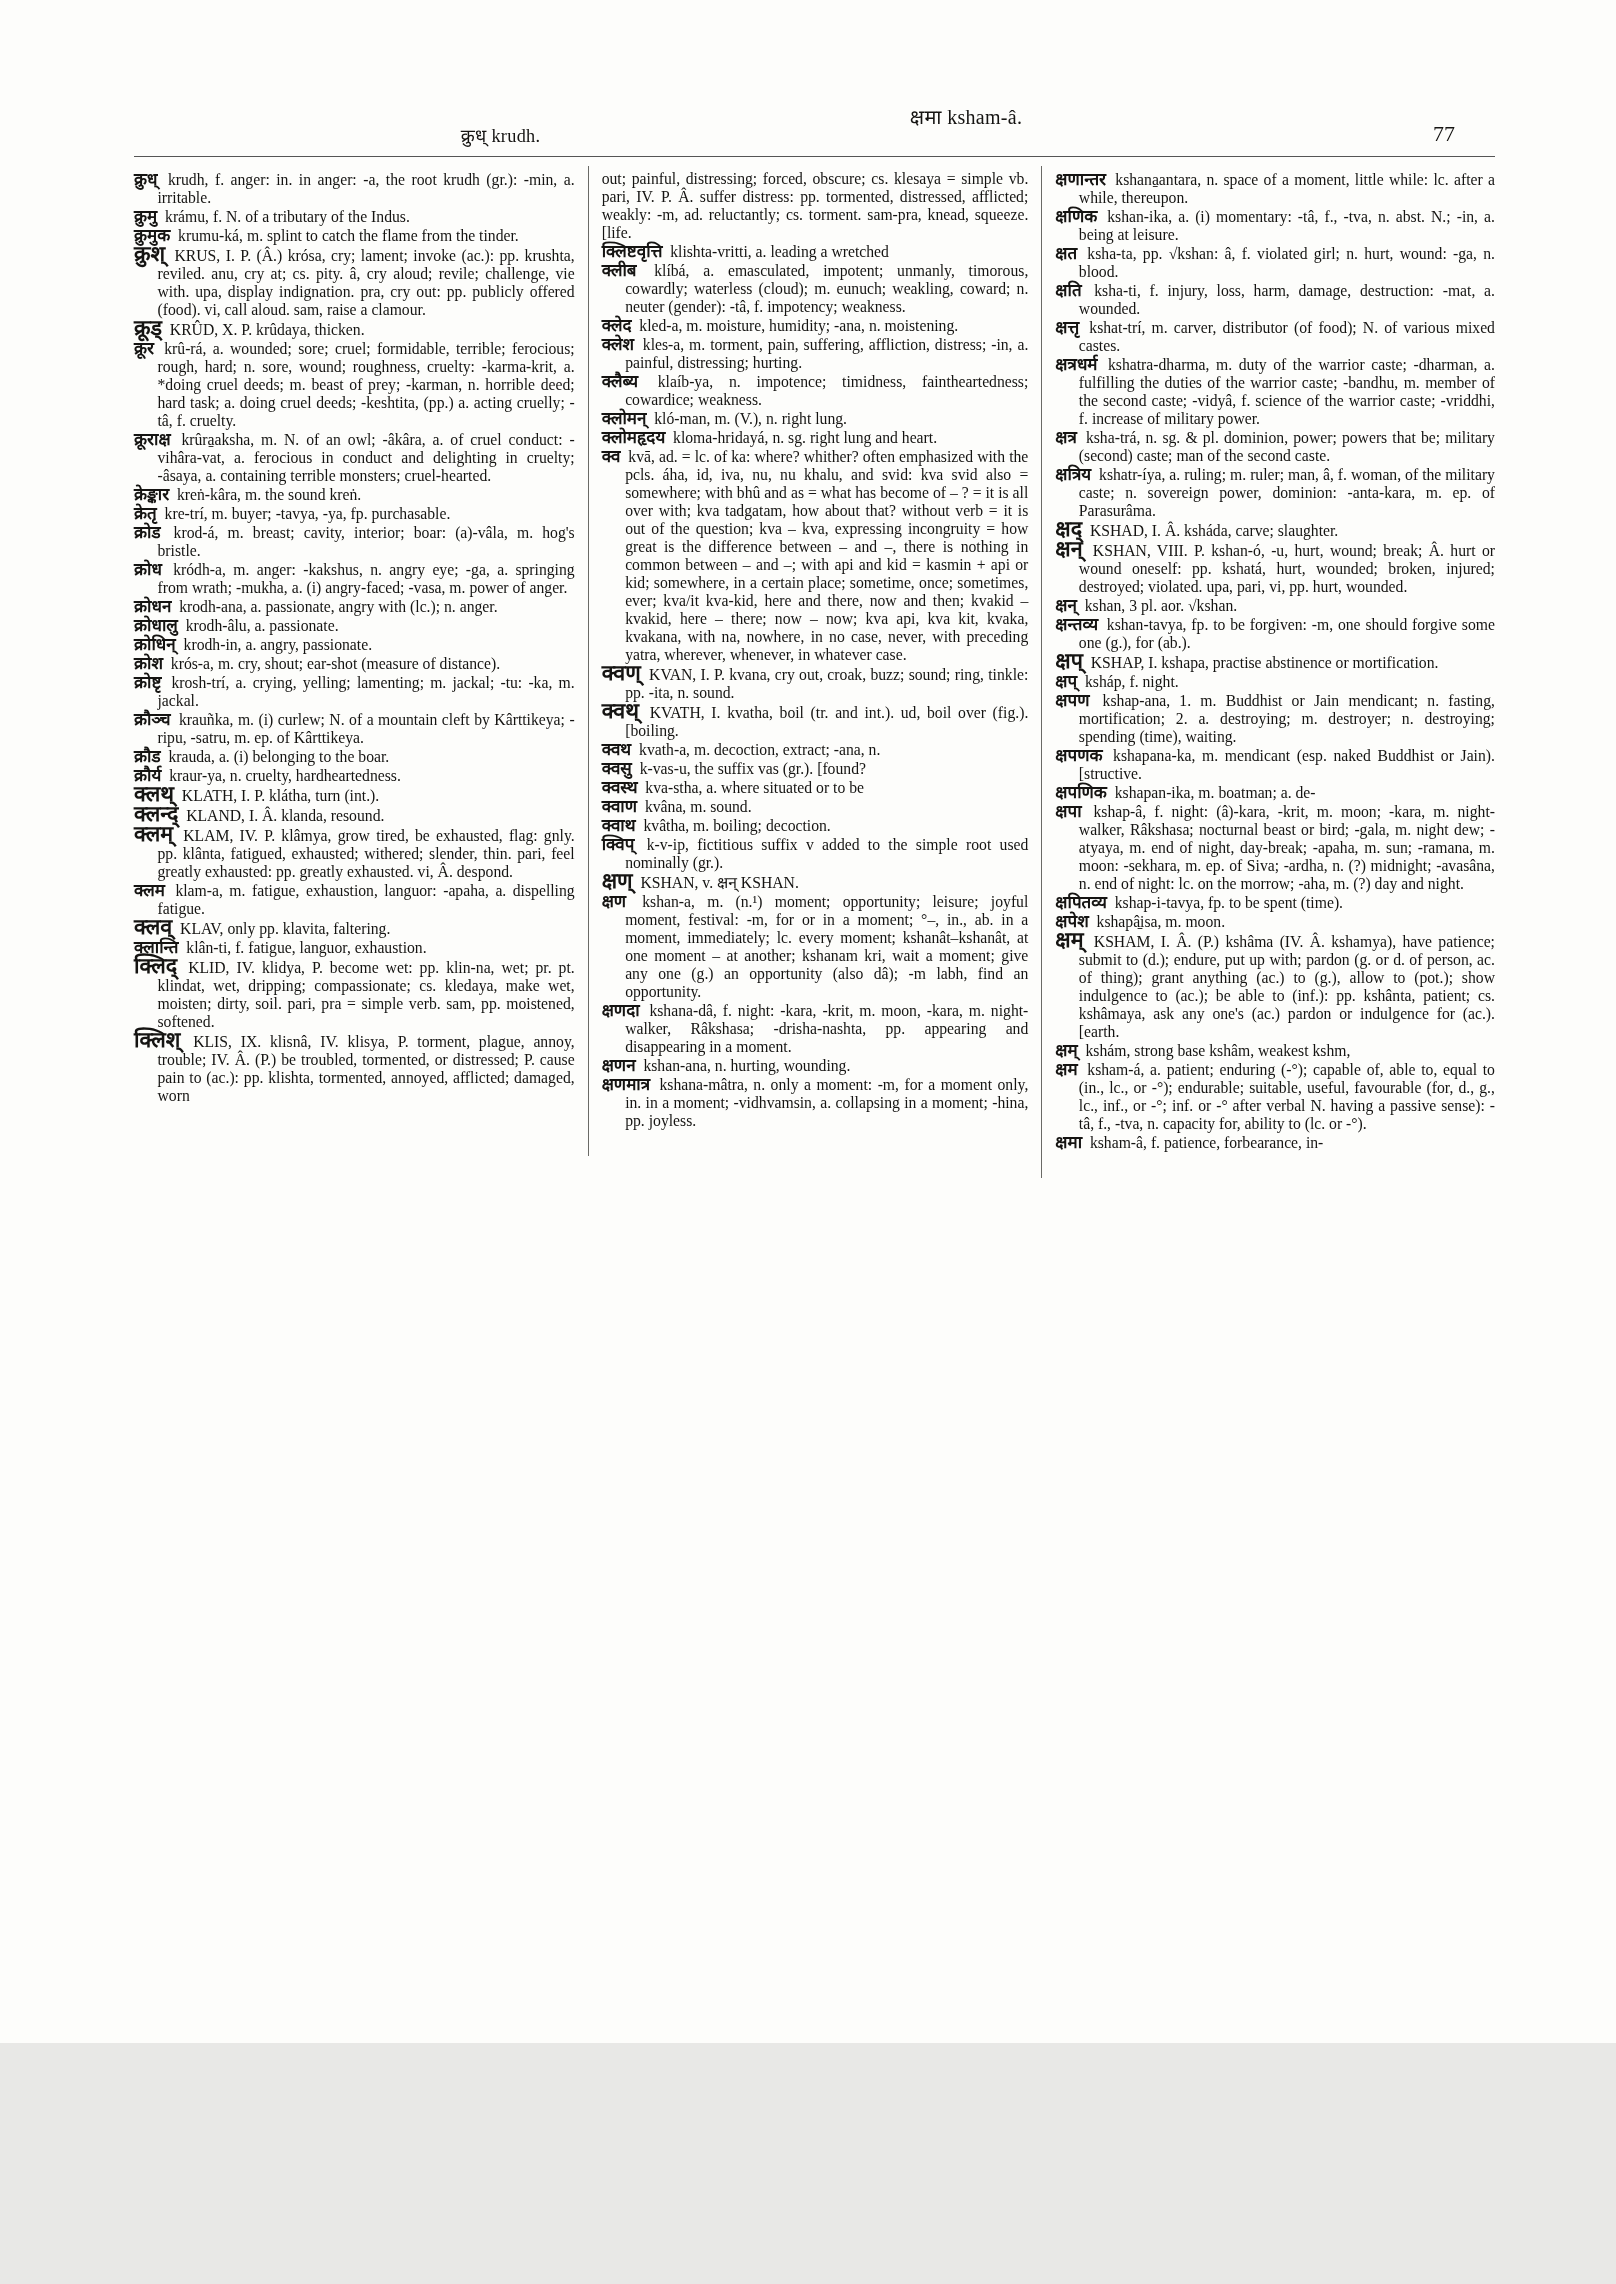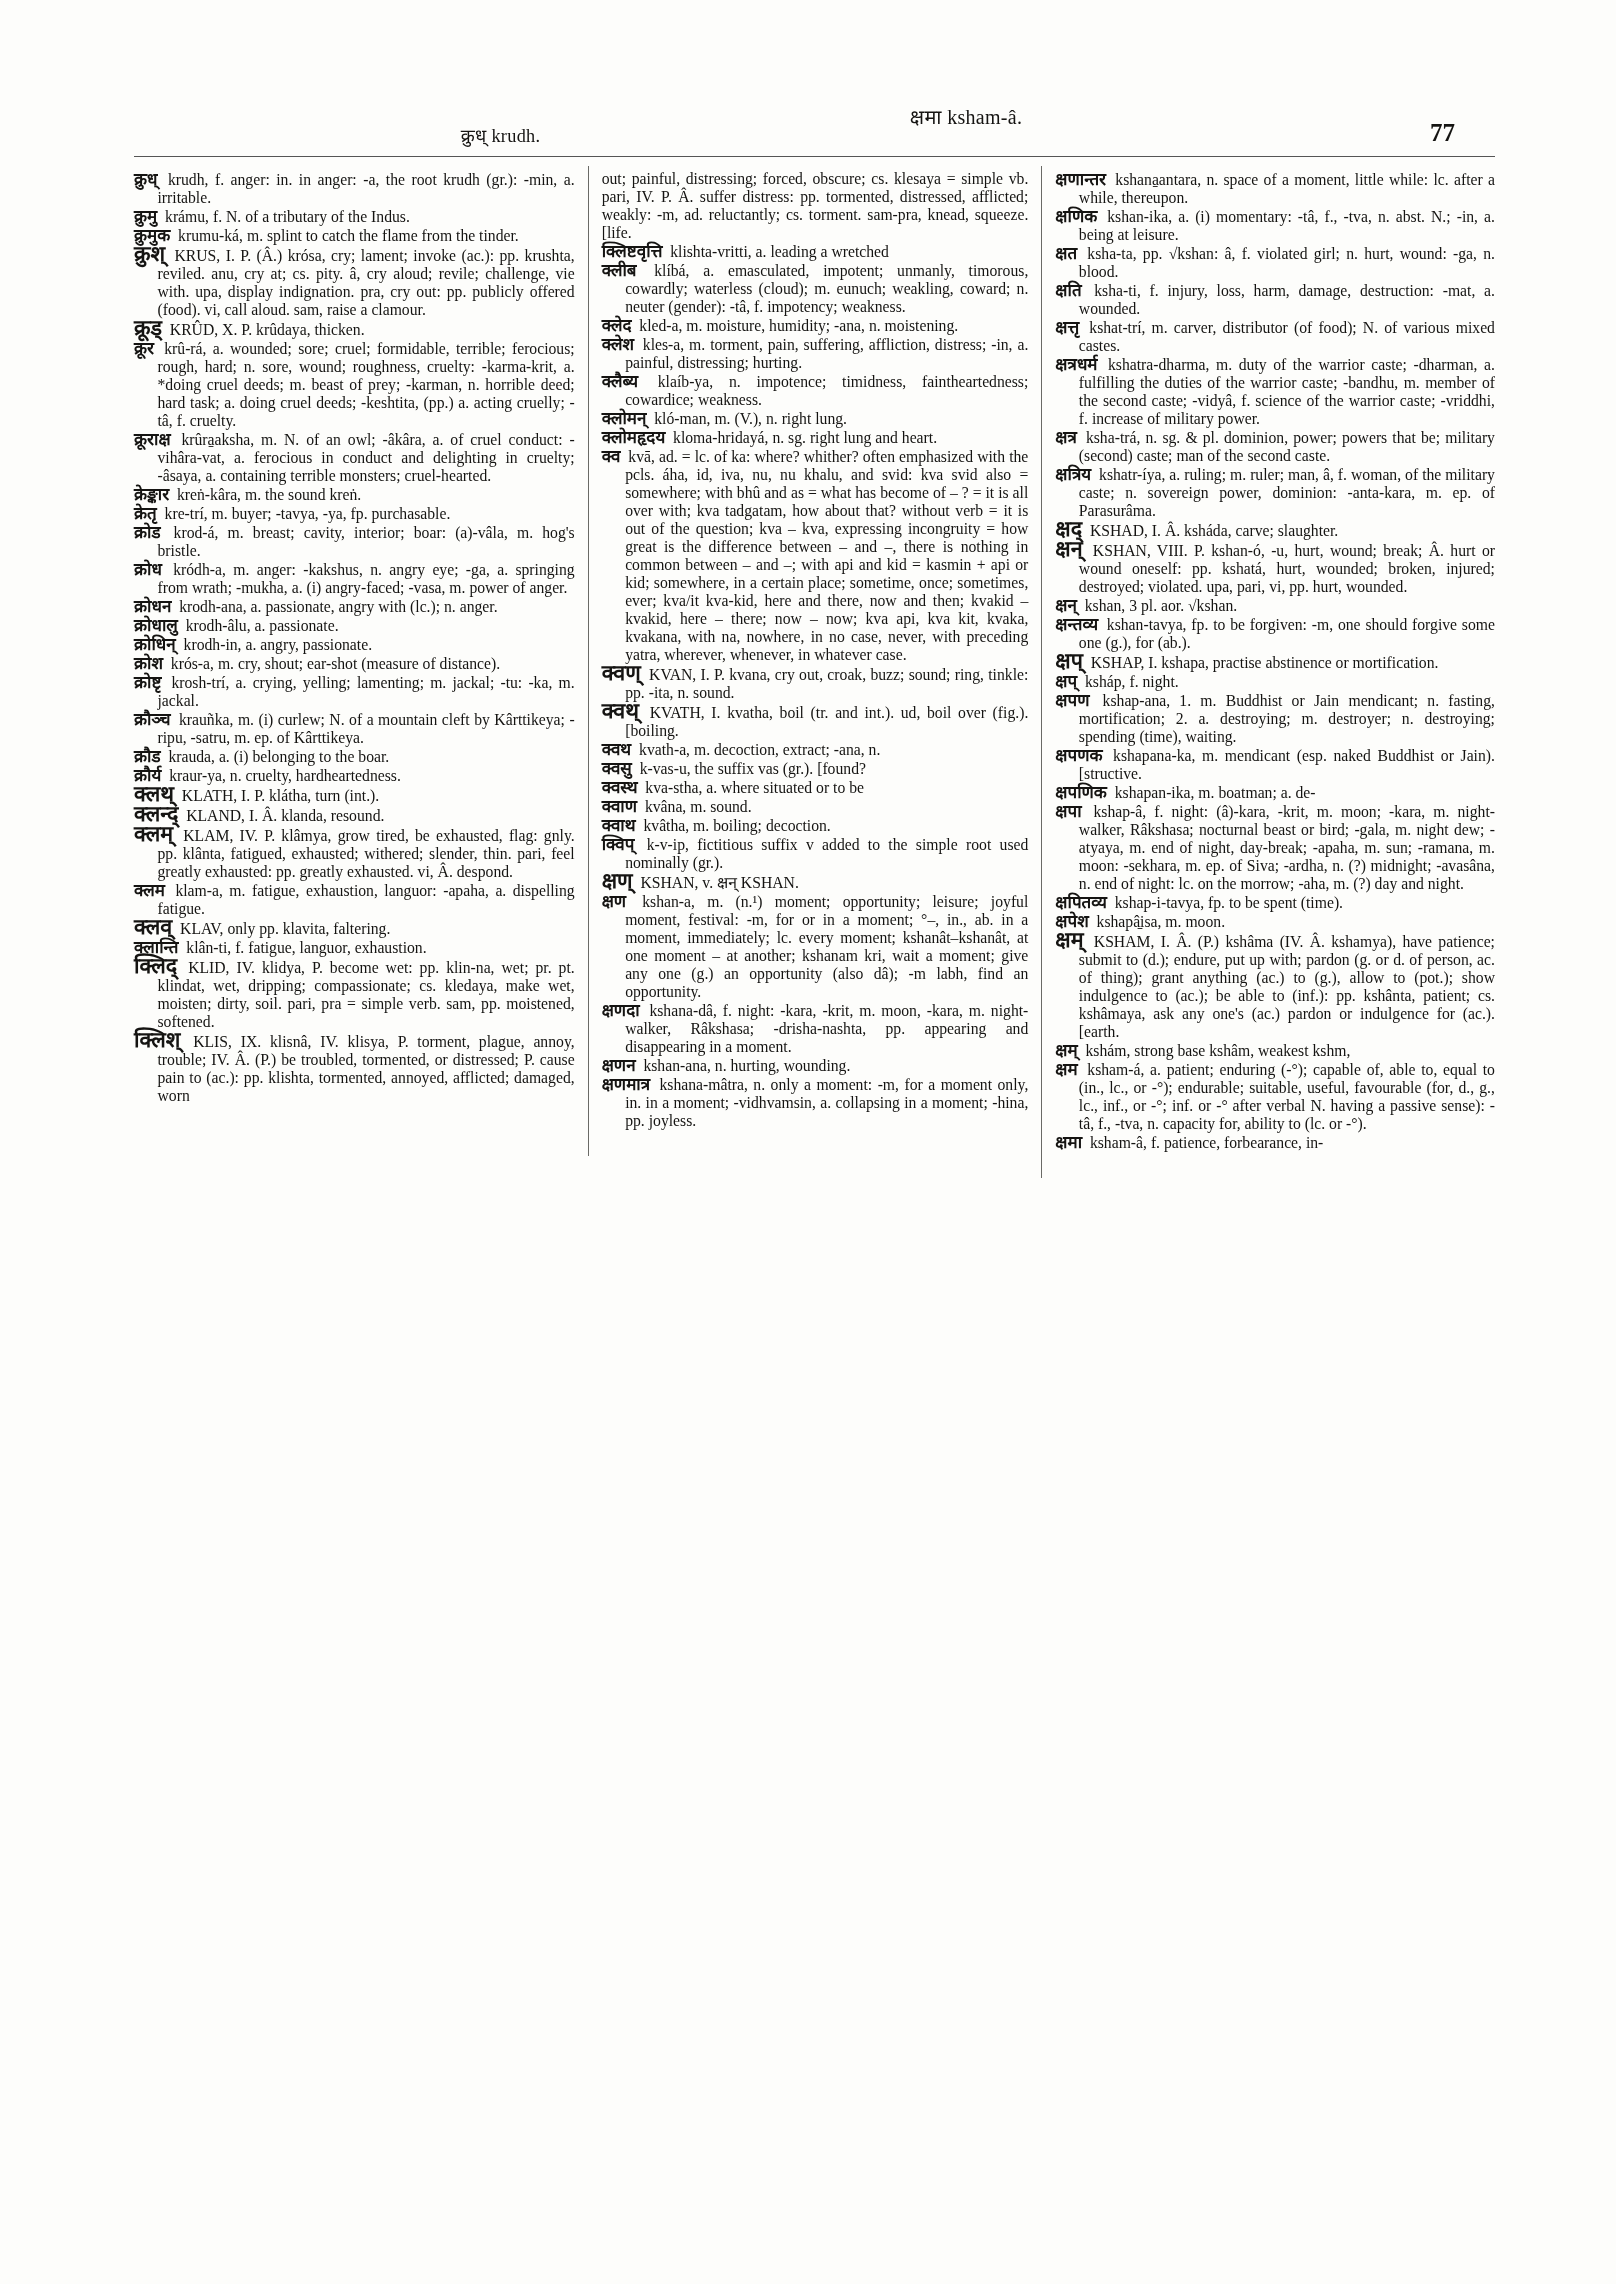--- a/index.html
+++ b/index.html
@@ -3,21 +3,21 @@
 <meta charset="utf-8">
 <style>
   html, body {
     margin: 0;
     padding: 0;
     background: #e8e8e6;
   }
   .page {
     position: relative;
     width: 1616px;
-    height: 2284px;
+    height: 2043px;
     margin: 0 auto;
     background: #fdfdfb;
     color: #151412;
     font-family: "Liberation Serif", serif;
     box-sizing: border-box;
     padding: 114px 121px 0 134px;
   }
   header.running-head {
     position: relative;
     height: 42px;
@@ -34,22 +34,21 @@
     position: absolute;
     left: 57%;
     bottom: 26px;
     font-size: 20px;
     letter-spacing: 0.3px;
   }
   .page-number {
     position: absolute;
     right: 40px;
     bottom: 9.1px;
-    font-size: 25px;
-    font-weight: bold;
+    font-size: 22px;
   }
   .head-rule {
     border: none;
     border-top: 1.3px solid #555;
     margin: 0 0 9.1px 0;
   }
   main.columns {
     display: flex;
     align-items: flex-start;
   }

